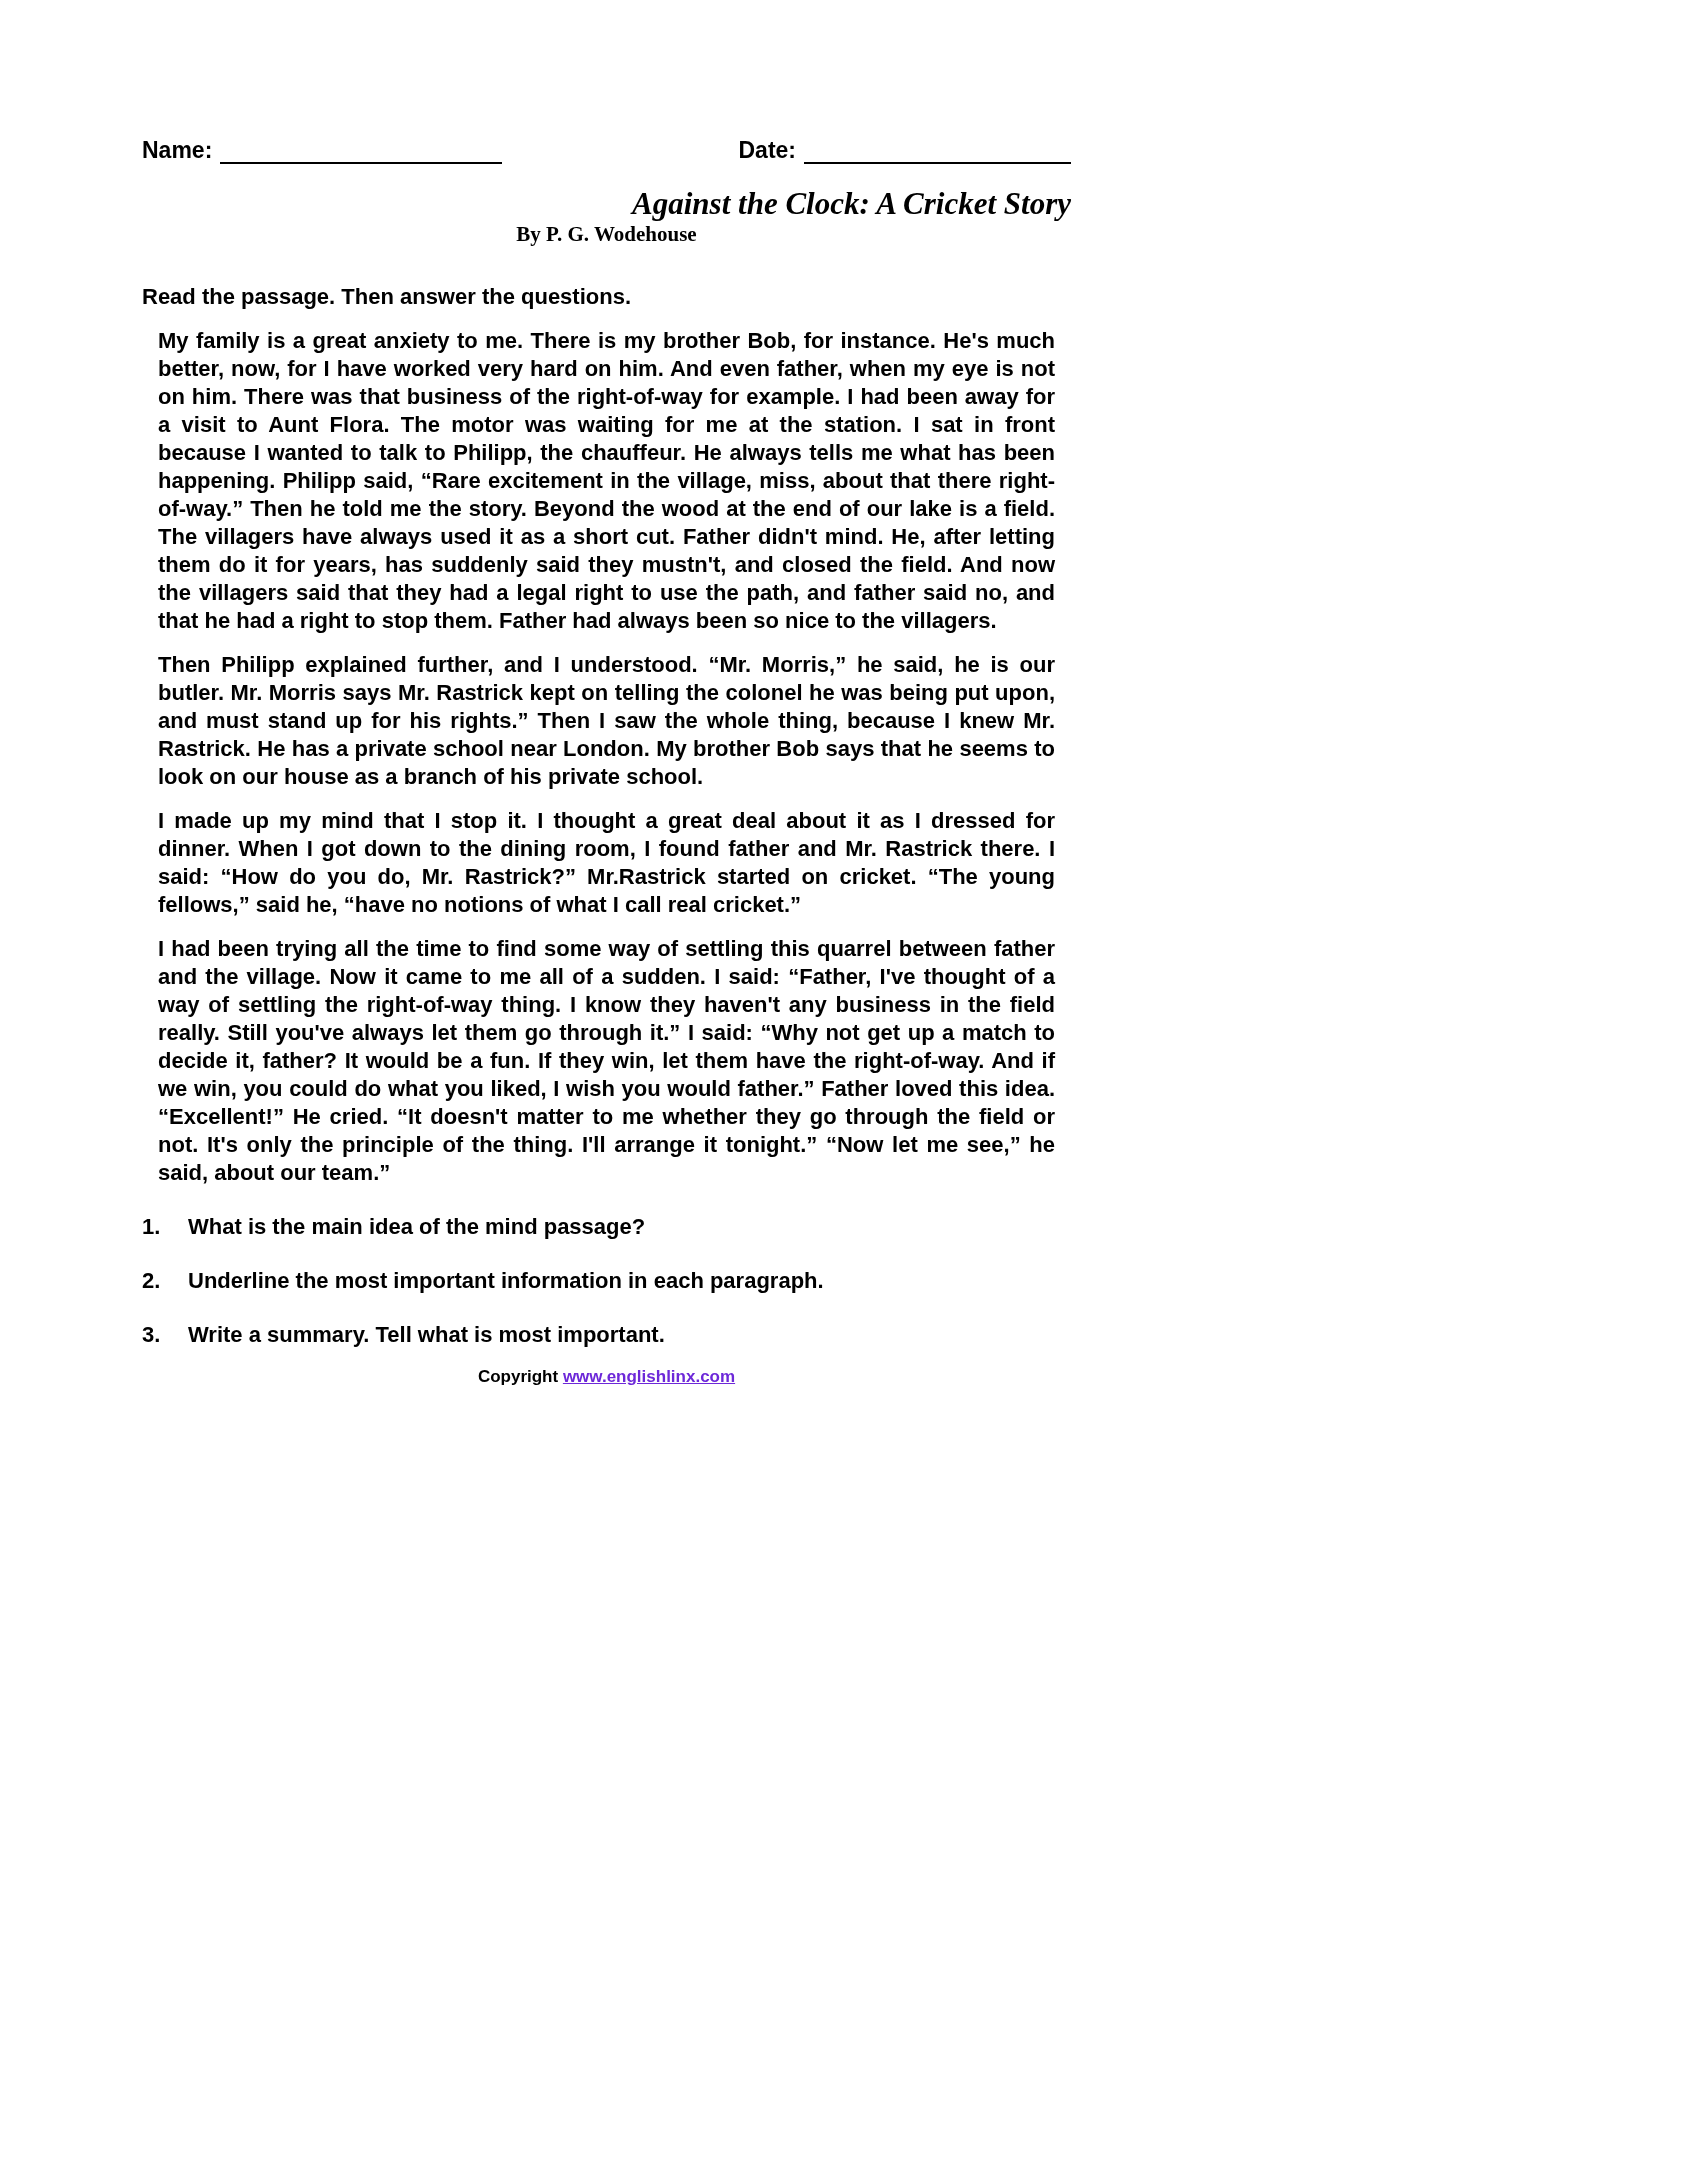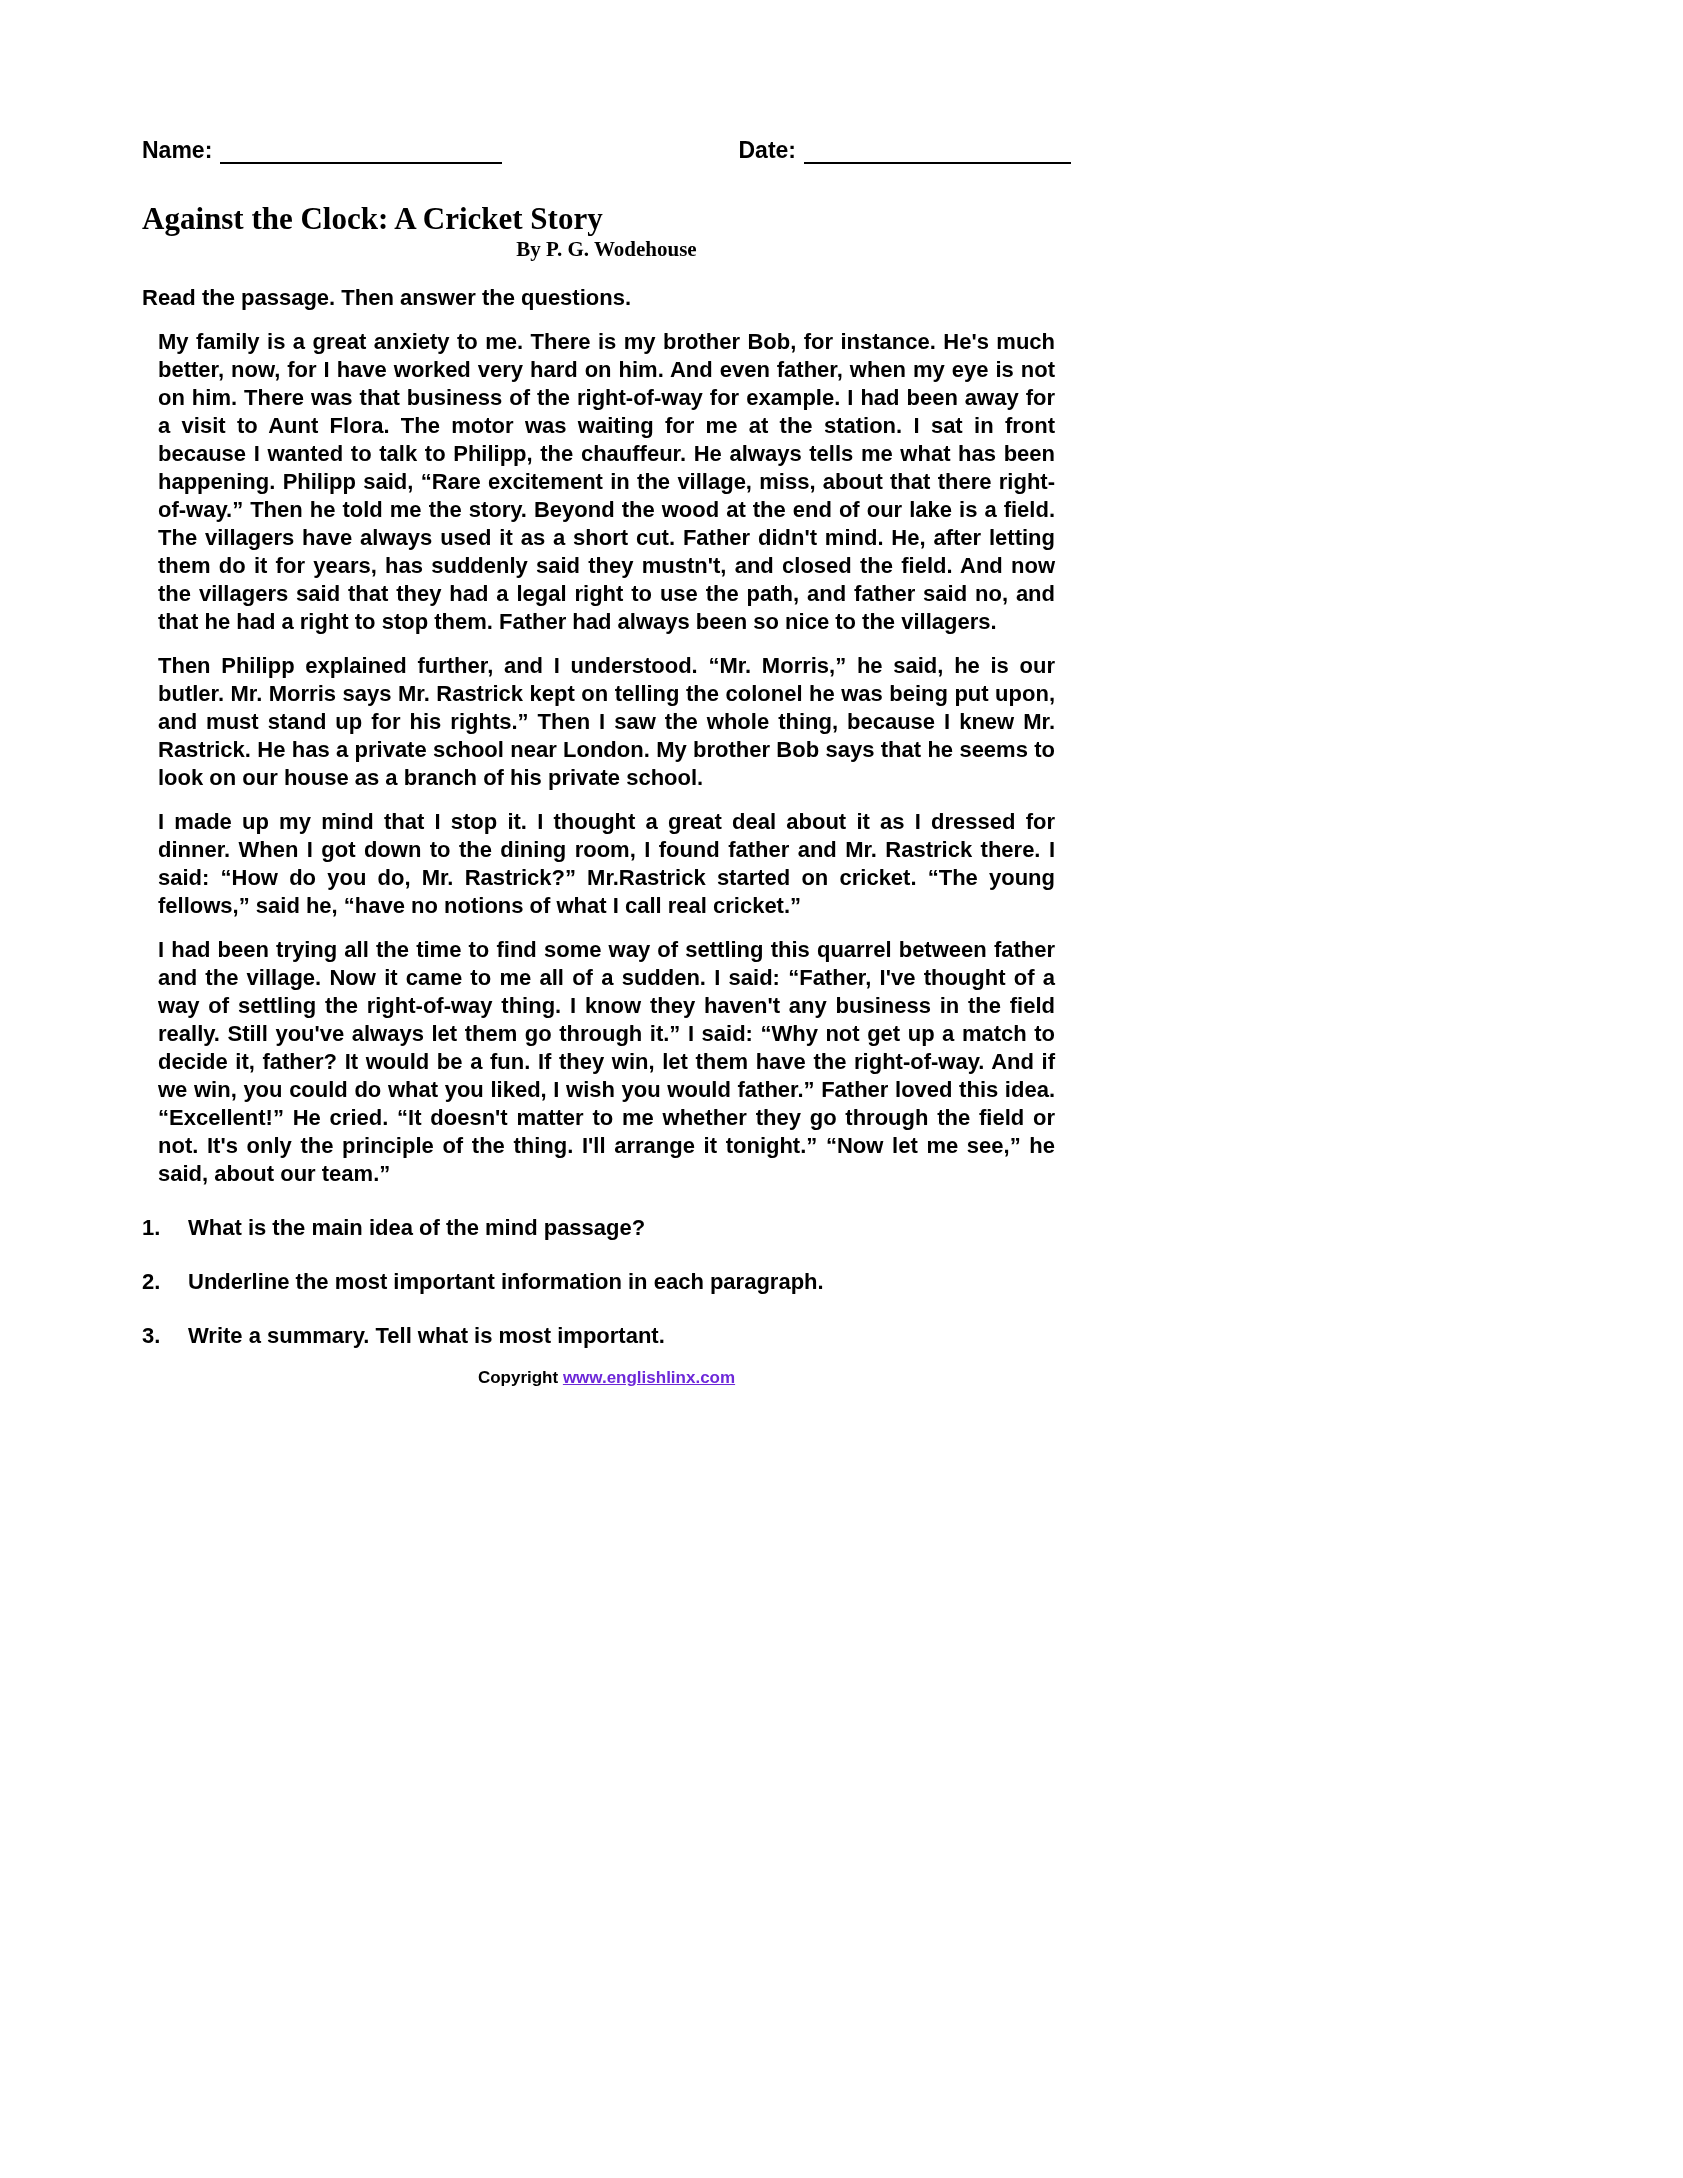--- a/index.html
+++ b/index.html
@@ -37,35 +37,36 @@
   .name-line { width: 282px; }
   .date-line { width: 267px; }
   .worksheet-title {
     margin-top: 36px;
     text-align: center;
     font-weight: bold;
     font-size: 30px;
     font-family: "Liberation Sans", sans-serif;
   }
   .story-title {
-    margin-top: 37px;
-    text-align: left;
+    margin-top: 22px;
+    text-align: right;
     font-weight: bold;
     font-size: 31px;
     font-family: "Liberation Serif", serif;
+    font-style: italic;
   }
   .byline {
     margin-top: 0;
     text-align: center;
     font-weight: bold;
     font-size: 21px;
     font-family: "Liberation Serif", serif;
   }
   .instructions {
-    margin-top: 22px;
+    margin-top: 36px;
     font-weight: bold;
     font-size: 22px;
     line-height: 28px;
   }
   .passage p {
     margin: 16px;
     font-weight: bold;
     font-size: 22px;
     line-height: 28px;
     text-align: justify;

